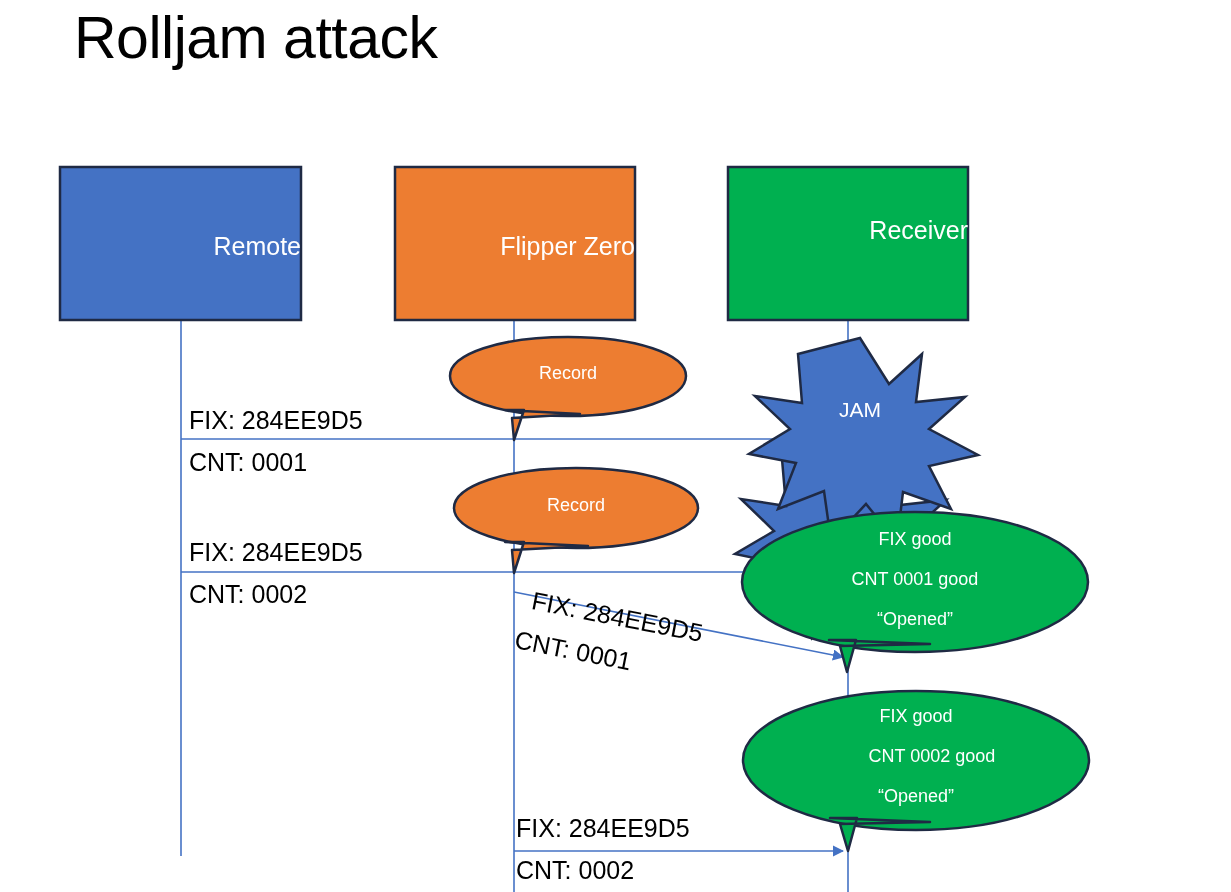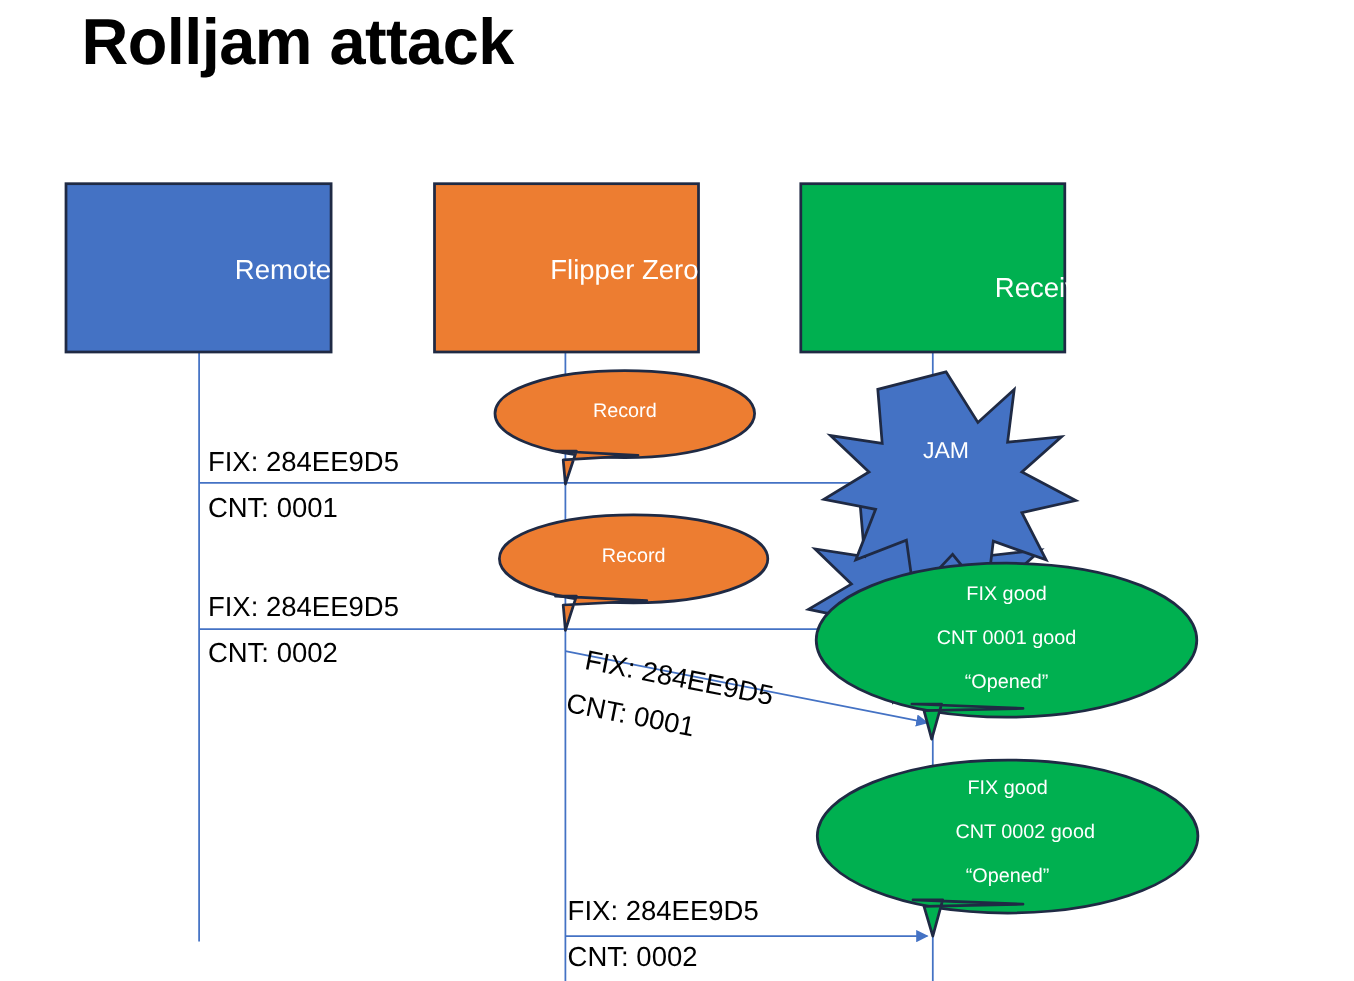--- a/index.html
+++ b/index.html
@@ -22,21 +22,21 @@
     left: 0;
     top: 0;
     width: 1231px;
     height: 892px;
   }
   .title {
     position: absolute;
     left: 74px;
     top: 4px;
     font-size: 59px;
-    font-weight: 700;
+    font-weight: 400;
     color: #000000;
     letter-spacing: -0.5px;
     white-space: nowrap;
   }
   .actor-label {
     position: absolute;
     color: #ffffff;
     font-size: 25px;
     text-align: right;
     white-space: nowrap;
@@ -137,21 +137,21 @@
                C 820 830 743 799 743 760
                C 743 722 820 691 916 691 Z" fill="#00B050" stroke="#1F2A44" stroke-width="2.5"></path>
       <path d="M 830 818 L 857 818 L 848 851 L 840 824 L 930 822 Z" fill="#00B050" stroke="#1F2A44" stroke-width="2.5" stroke-linejoin="round"></path>
     </g>
   </svg>
 
   <div class="title">Rolljam attack</div>
 
   <div class="actor-label" style="left:60px; top:231px; width:241px;">Remote</div>
   <div class="actor-label" style="left:395px; top:231px; width:240px;">Flipper Zero</div>
-  <div class="actor-label" style="left:728px; top:247px; width:240px;margin-left:35px;">Receiver</div>
+  <div class="actor-label" style="left:728px; top:215px; width:240px;">Receiver</div>
 
   <div class="star-text" style="left:800px; top:398px; width:120px;">JAM</div>
 
   <div class="callout-text" style="left:450px; top:363px; width:236px;">Record</div>
   <div class="callout-text" style="left:454px; top:495px; width:244px;">Record</div>
 
   <div class="callout-text" style="left:742px; top:529px; width:346px;">FIX good</div>
   <div class="callout-text" style="left:742px; top:569px; width:346px;">CNT 0001 good</div>
   <div class="callout-text" style="left:742px; top:609px; width:346px;">“Opened”</div>
 

